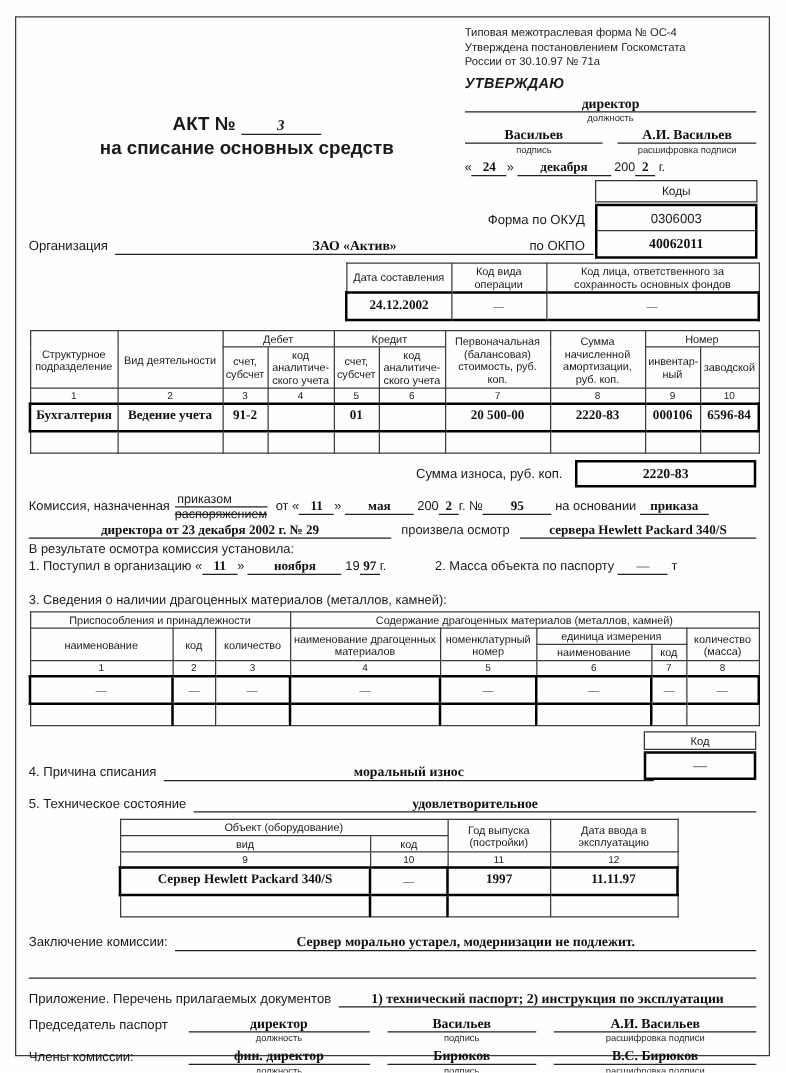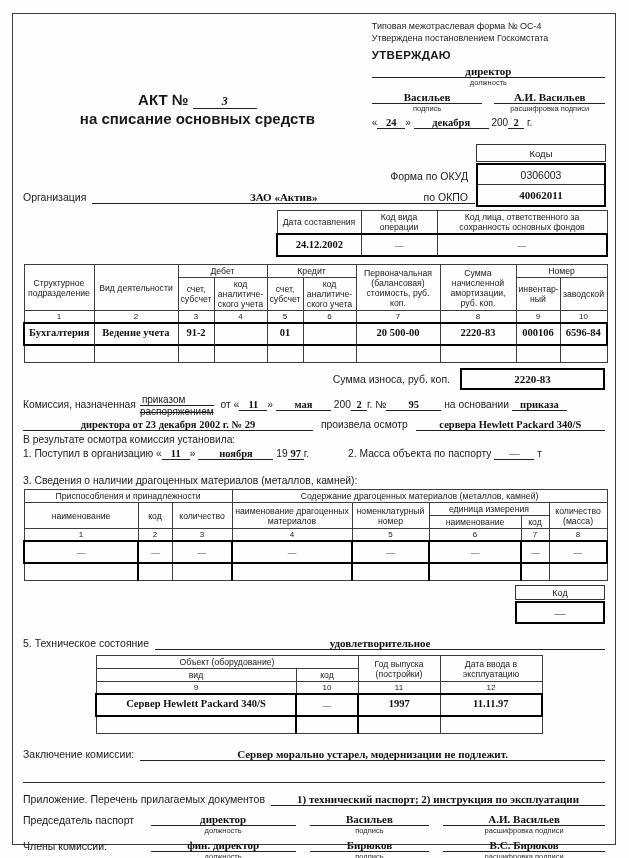--- a/index.html
+++ b/index.html
@@ -13,21 +13,21 @@
   .plain-dash { font-family:"Liberation Serif",serif; font-weight:normal; font-style:normal; }
   .sub-label { font-size:7.5px; text-align:center; color:#2a2a2a; line-height:1.1; margin-top:1px; }
 
   
   .hdr { display:flex; height:130px; }
   .hdr-left { width:350px; padding-top:70px; }
   .doc-title { text-align:center; font-weight:bold; font-size:15px; line-height:1.25; }
   .title-num { display:inline-block; min-width:64px; border-bottom:1px solid #222; font-family:"Liberation Serif",serif; font-style:italic; font-size:12px; line-height:1; padding-bottom:1px; }
   .hdr-right { width:234px; margin-left:auto; }
   .form-ref { font-size:9px; line-height:1.3; color:#1c1c1c; }
-  .approve-title { font-weight:bold; font-size:11.5px; margin-top:5px; letter-spacing:.3px; }
+  .approve-title { font-weight:bold; font-size:11.5px; margin-top:5px; letter-spacing:.3px;font-style:italic; }
   .u-line { border-bottom:1px solid #222; text-align:center; min-height:14px; display:flex; align-items:flex-end; justify-content:center; }
   .apv-pos { margin-top:3px; }
   .two-col { display:flex; gap:12px; margin-top:2px; }
   .two-col .col { flex:1; }
   .date-line { margin-top:4px; font-size:10px; white-space:nowrap; }
   .useg { display:inline-block; border-bottom:1px solid #222; text-align:center; padding:0 2px; }
   .w28{min-width:28px;} .w40{min-width:40px;} .w55{min-width:55px;} .w75{min-width:75px;} .w16{min-width:16px;}
 
   
   .codes { position:absolute; top:130px; right:9px; display:flex; font-size:10px; }
@@ -117,20 +117,21 @@
         <div class="doc-title">
           <div><span>АКТ №</span>
             <span class="title-num">3</span></div>
           <div>на списание основных средств</div>
         </div>
       </div>
       <div class="hdr-right">
         <div class="form-ref">
           <div>Типовая межотраслевая форма № ОС-4</div>
           <div>Утверждена постановлением Госкомстата</div>
+          <div>России от 30.10.97 № 71а</div>
         </div>
         <div class="approve-title">УТВЕРЖДАЮ</div>
         <div class="u-line apv-pos">
             <span class="fill">директор</span>
           </div>
         <div class="sub-label">должность</div>
         <div class="two-col">
           <div class="col">
             <div class="u-line">
                 <span class="fill">Васильев</span>
@@ -360,20 +361,24 @@
             <td></td>
       </tr>
     </tbody>
       </table>
 
     <div class="row-with-box">
       <div class="code-box">
         <div class="code-hdr">Код</div>
         <div class="code-val plain-dash">—</div>
       </div>
+      <div class="field-line reason-line">
+        <span>4. Причина списания</span>
+        <span class="u-grow"><span class="fill">моральный износ</span></span>
+      </div>
     </div>
 
     <div class="field-line cond-line">
       <span>5. Техническое состояние</span>
       <span class="u-grow"><span class="fill">удовлетворительное</span></span>
     </div>
 
     <table class="tbl obj-tbl">
       <colgroup>
           <col style="width:200px">

